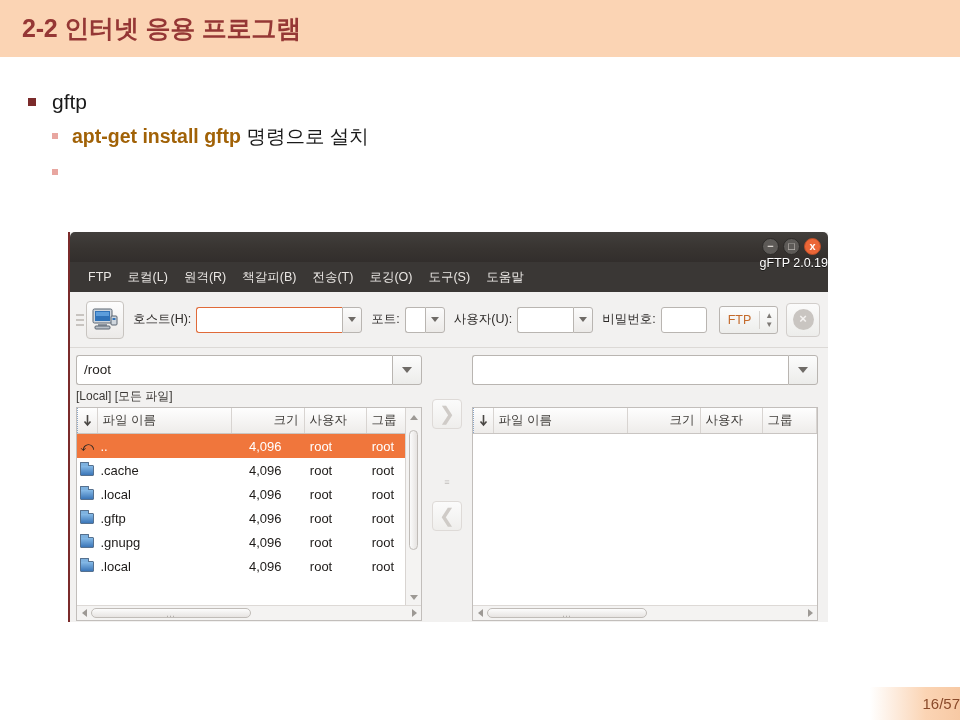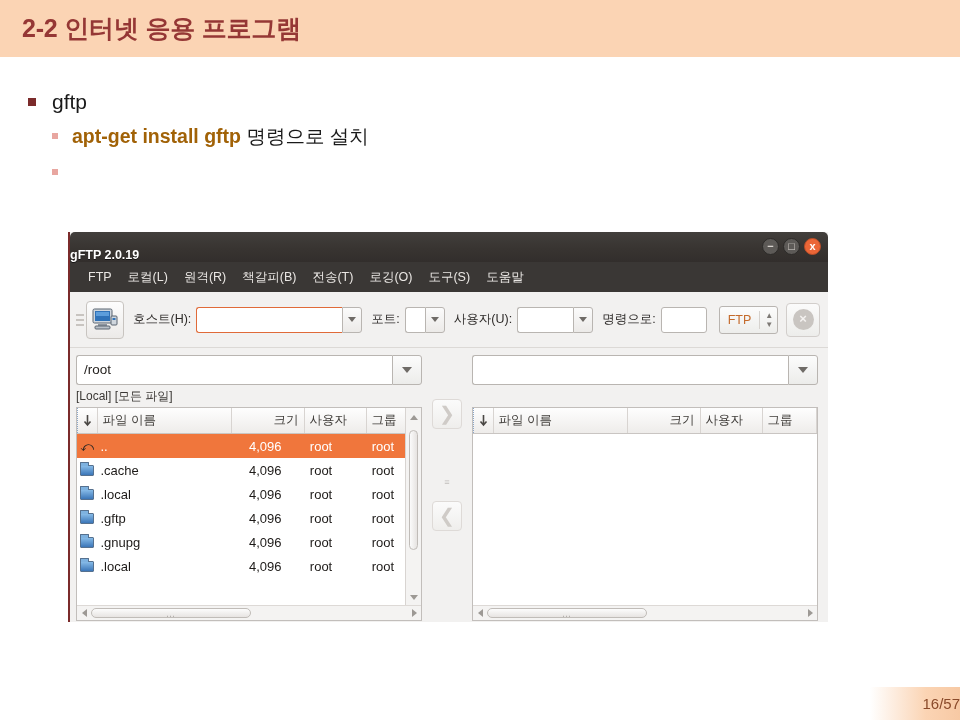--- a/index.html
+++ b/index.html
@@ -75,23 +75,23 @@
     border-left: 2px solid #7b2b2b;
   }
   #titlebar {
     position: relative;
     height: 30px;
     background: linear-gradient(to bottom, #423f3c 0%, #383431 55%, #322e2c 100%);
     border-top-left-radius: 5px;
     border-top-right-radius: 5px;
   }
   #titlebar-text {
-    position: absolute; left: 0; right: 0; top: 8px;
-    line-height: 30px; text-align: left;
-    color: #ffffff; font-size: 12.5px; font-weight: bold;
+    position: absolute; left: 0; right: 0; top: 16px;
+    line-height: 30px; text-align: right;
+    color: #ffffff; font-size: 12.5px; font-weight: normal;
     text-shadow: 0 1px 0 rgba(0,0,0,.6);
   }
   .wbtns { position: absolute; right: 7px; top: 6px; display: flex; gap: 4px; }
   .wbtn {
     width: 17px; height: 17px; border-radius: 50%;
     background: #5d5a57;
     border: 1px solid #2c2a28;
     color: #ddd8d3; font-size: 11px; font-weight: bold;
     line-height: 15px; text-align: center;
   }
@@ -438,21 +438,21 @@
         <div class="tinput" style="width:20px"></div>
         <div class="tarrow"></div>
       </div>
 
       <div class="tblabel">사용자(U):</div>
       <div style="display:flex">
         <div class="tinput" style="width:56px"></div>
         <div class="tarrow"></div>
       </div>
 
-      <div class="tblabel">명령으로:</div>
+      <div class="tblabel">비밀번호:</div>
       <div class="tbox" style="width:46px"></div>
 
       <div class="spin" style="margin-left:12px">
         <span class="txt">FTP</span>
         <span class="seps">▲<br>▼</span>
       </div>
 
       <div class="stopbtn">
         <div class="stopcircle">×</div>
       </div>

